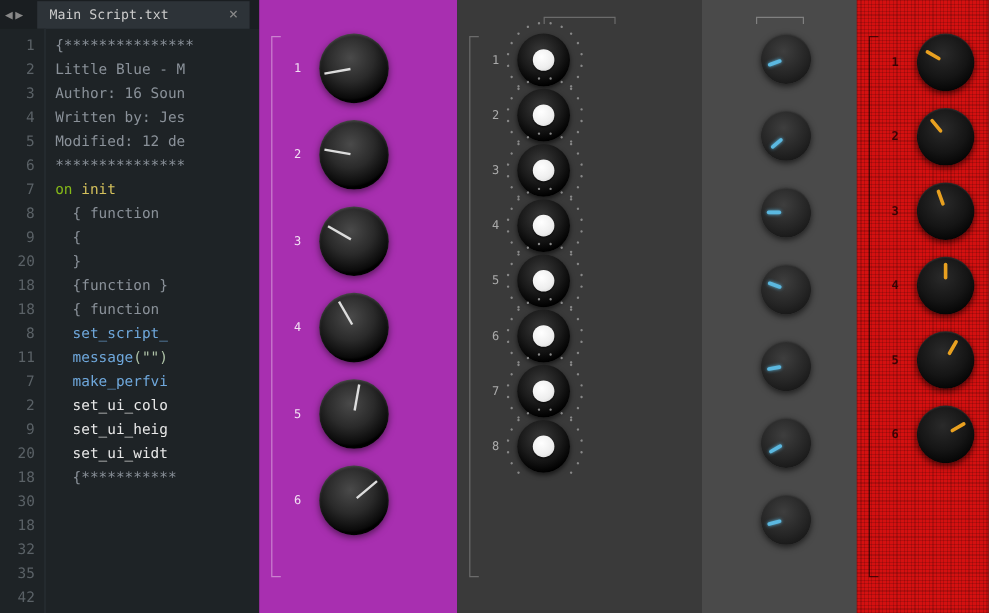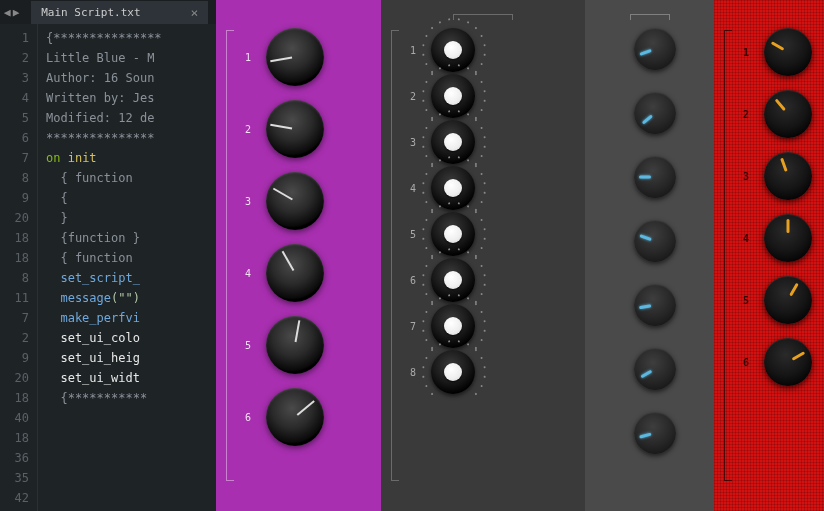--- a/index.html
+++ b/index.html
@@ -257,23 +257,23 @@
         <div>20</div>
         <div>18</div>
         <div>18</div>
         <div>8</div>
         <div>11</div>
         <div>7</div>
         <div>2</div>
         <div>9</div>
         <div>20</div>
         <div>18</div>
-        <div>40</div>
+        <div>30</div>
         <div>18</div>
-        <div>36</div>
+        <div>32</div>
         <div>35</div>
         <div>42</div>
       </div>
     <div class="code" id="code"><div class="code-line"></div><div class="code-line">{***************</div><div class="code-line">Little Blue - M</div><div class="code-line">Author: 16 Soun</div><div class="code-line">Written by: Jes</div><div class="code-line">Modified: 12 de</div><div class="code-line">***************</div><div class="code-line"><span class="kw-on">on</span> <span class="kw-init">init</span></div><div class="code-line">  { function </div><div class="code-line">  {</div><div class="code-line"></div><div class="code-line">  }</div><div class="code-line">  {function }</div><div class="code-line"></div><div class="code-line">  { function </div><div class="code-line"><span class="fn-call">  set_script_</span></div><div class="code-line"><span class="fn-call">  message</span><span class="string">("")</span></div><div class="code-line"><span class="fn-call">  make_perfvi</span></div><div class="code-line"><span style="color:#e8e8e8">  set_ui_colo</span></div><div class="code-line"></div><div class="code-line"><span style="color:#e8e8e8">  set_ui_heig</span></div><div class="code-line"><span style="color:#e8e8e8">  set_ui_widt</span></div><div class="code-line"></div><div class="code-line">  {***********</div></div>
   </div>
 </div>
 
 <div class="panel panel-purple">
   <div class="bracket"></div>
   <div id="knobs-purple">

